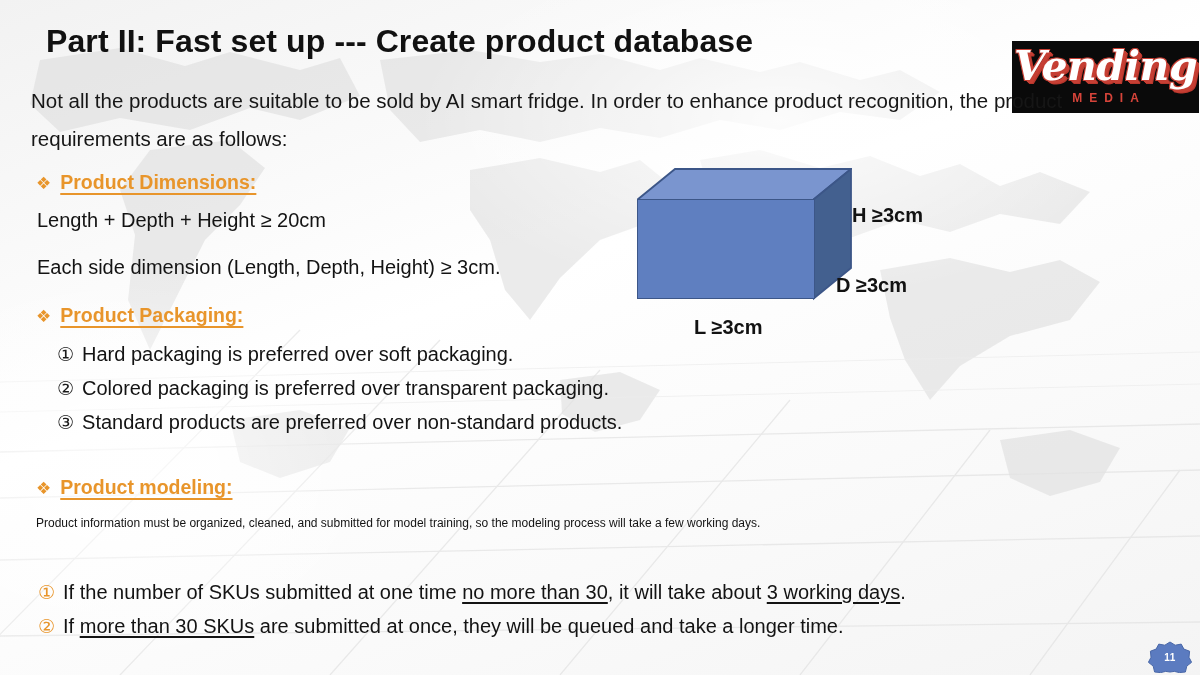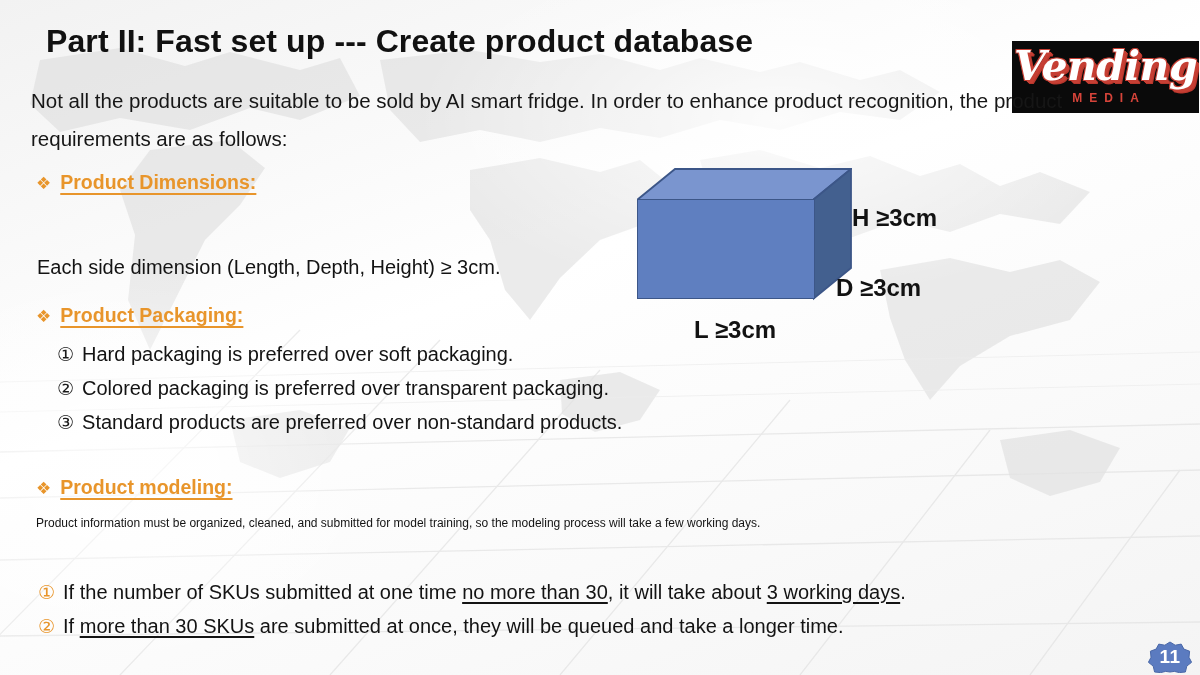--- a/index.html
+++ b/index.html
@@ -217,21 +217,21 @@
     left: 176px;
     top: 0;
     width: 39px;
     height: 133px;
   }
 
   .dim-label {
     position: absolute;
     font-family: "Liberation Sans", sans-serif;
     font-weight: bold;
-    font-size: 24px;
+    font-size: 20px;
     color: #121212;
     white-space: nowrap;
   }
   #label-h { left: 852px; top: 204px; }
   #label-d { left: 836px; top: 274px; }
   #label-l { left: 694px; top: 316px; }
 
   
   .page-badge {
     position: absolute;
@@ -243,21 +243,21 @@
   .page-badge svg { display: block; }
   .page-badge .pg-text {
     position: absolute;
     left: 0;
     top: 0;
     width: 44px;
     height: 32px;
     display: flex;
     align-items: center;
     justify-content: center;
-    font-size: 19px;
+    font-size: 10px;
     font-weight: bold;
     color: #ffffff;
     letter-spacing: 0.5px;
   }
 </style>
 </head>
 <body>
 
 <div class="slide">
 
@@ -302,20 +302,21 @@
   </div>
 
   <div class="title">Part II: Fast set up --- Create product database</div>
 
   <div class="intro">Not all the products are suitable to be sold by AI smart fridge. In order to enhance product recognition, the product requirements are as follows:</div>
 
   <div class="head" id="head-dimensions">
     <span class="diamond">❖</span>
     <span class="head-text">Product Dimensions:</span>
   </div>
+  <div class="body-line" id="dim-line-1">Length + Depth + Height ≥ 20cm</div>
   <div class="body-line" id="dim-line-2">Each side dimension (Length, Depth, Height) ≥ 3cm.</div>
 
   <div class="head" id="head-packaging">
     <span class="diamond">❖</span>
     <span class="head-text">Product Packaging:</span>
   </div>
   <div class="num-line" id="pack-1">
     <span class="circ">①</span>
     <span>Hard packaging is preferred over soft packaging.</span>
   </div>

